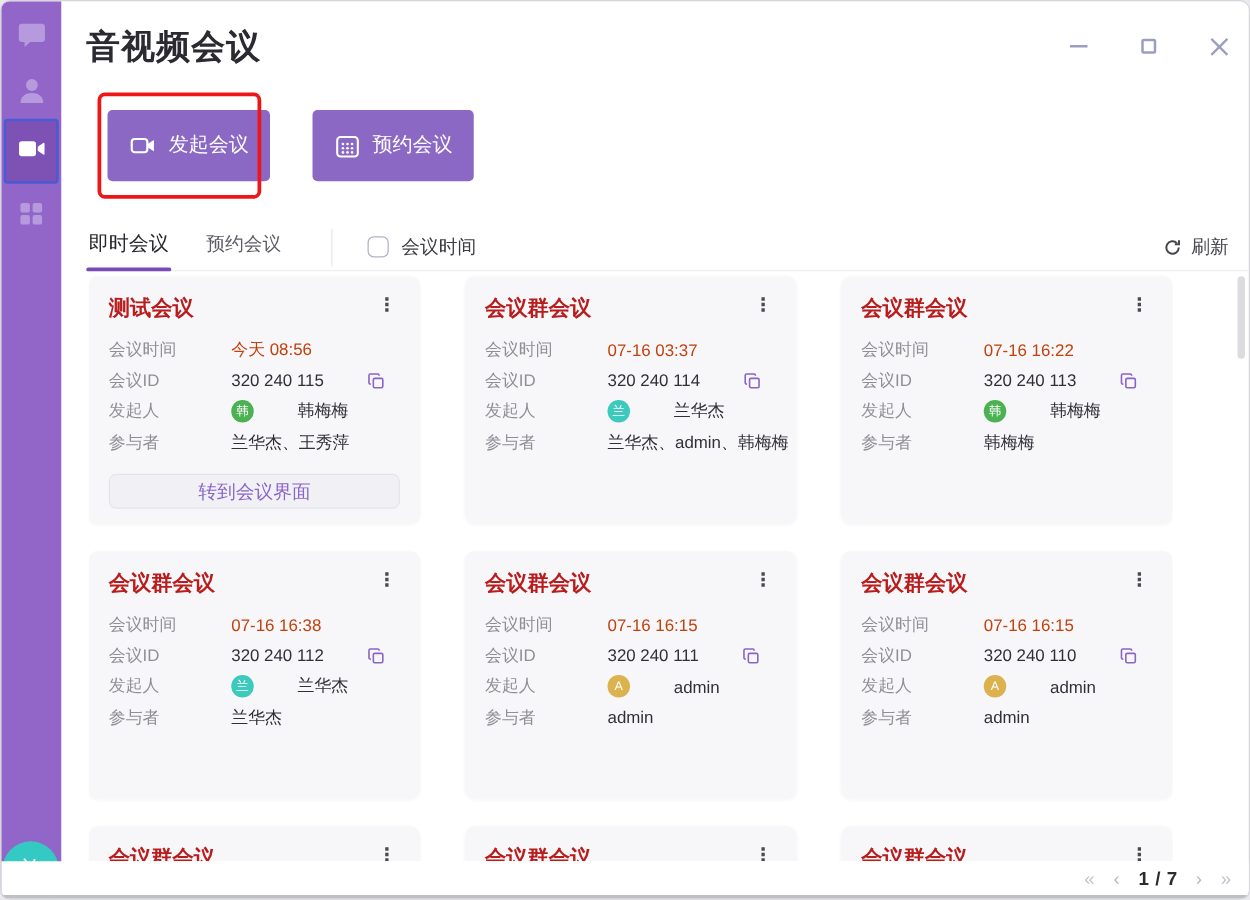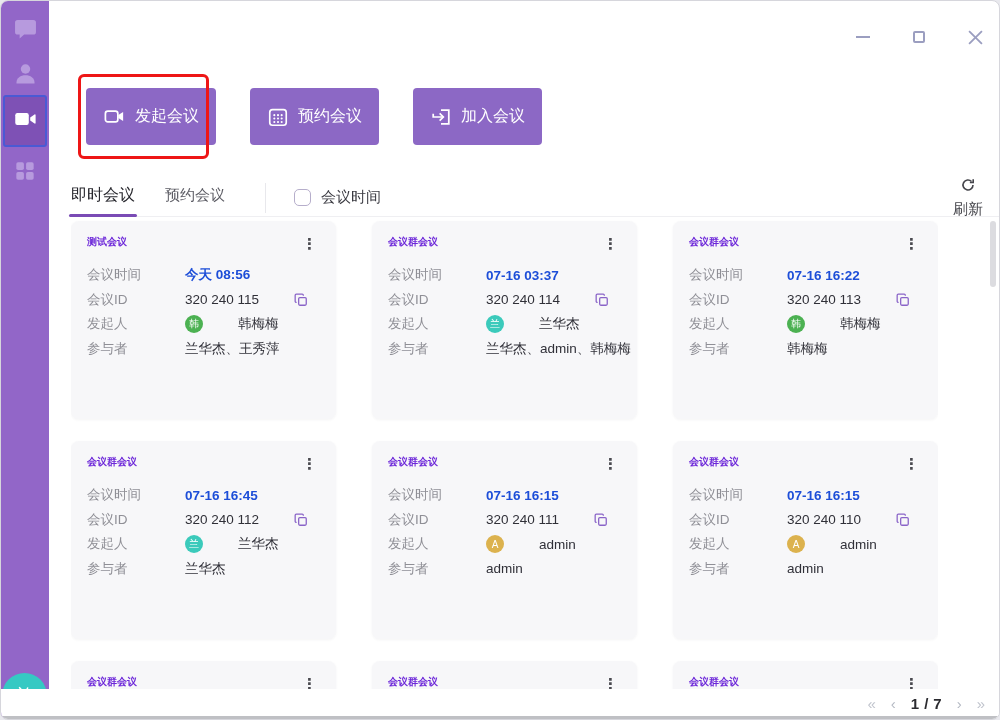--- a/index.html
+++ b/index.html
@@ -28,33 +28,33 @@
   .red-box { position:absolute; left:77px; top:73px; width:131px; height:85px; border:3px solid #ee1616; border-radius:6px; z-index:8; pointer-events:none; }
 
   
   .tabs-row { position:absolute; left:68px; top:178px; right:0; height:38px; display:flex; align-items:center; border-bottom:1px solid #efeff2; }
   .tab { position:relative; font-size:15px; color:#5c5c64; margin-right:26px; cursor:pointer; padding:2px 2px 6px 2px; }
   .tab.active { font-size:16px; font-weight:normal; color:#26262c; }
   .tab.active::after { content:""; position:absolute; left:0; right:0; bottom:-5px; height:3px; background:#7a4bb5; border-radius:2px; }
   .v-divider { width:1px; height:30px; background:#e8e8ec; margin:0 28px 0 12px; }
   .checkbox { width:17px; height:17px; border:1.5px solid #b6aecb; border-radius:5px; background:#fff; margin-right:10px; cursor:pointer; flex-shrink:0; }
   .chk-label { font-size:15px; color:#3b3b42; }
-  .refresh { margin-left:auto; margin-right:16px; display:flex; align-items:center; gap:7px; font-size:15px; color:#46464c; cursor:pointer;flex-direction:column; }
+  .refresh { margin-left:auto; margin-right:16px; display:flex; align-items:center; gap:7px; font-size:15px; color:#46464c; cursor:pointer; }
 
   
   .cards-viewport { position:absolute; left:70px; top:218px; width:867px; height:470px; overflow:hidden; }
   .cards-grid { display:grid; grid-template-columns:repeat(3,265px); grid-auto-rows:198px; column-gap:36px; row-gap:22px; padding-top:2px; }
   .card { background:#f7f7f9; border-radius:8px; padding:14px 16px; position:relative; box-shadow:0 1px 3px rgba(40,40,60,0.05); }
   .card-head { display:flex; align-items:flex-start; justify-content:space-between; margin-bottom:13px; }
-  .card-title { font-size:10px; font-weight:bold; color:#6d28d9; }
+  .card-title { font-size:17px; font-weight:bold; color:#b91c1c; }
   .card-menu { font-size:15px; font-weight:bold; color:#4a4a50; cursor:pointer; padding:0 3px; }
   .crow { display:flex; align-items:center; margin-top:6.5px; height:18px; font-size:13.5px;gap:28px; }
   .clabel { width:70px; flex-shrink:0; color:#8f8f96; }
   .cval { color:#303038; white-space:nowrap; }
-  .cval.strong { font-weight:bold; color:#1d4ed8; }
+  .cval.strong { font-weight:normal; color:#c2410c; }
   .copy-icon { margin-left:7px; cursor:pointer; display:flex; }
   .mini-avatar { width:18px; height:18px; border-radius:50%; background:#9ab; color:#fff; font-size:10px; display:flex; align-items:center; justify-content:center; margin-right:7px; flex-shrink:0; }
   .card-action { position:absolute; left:16px; right:16px; bottom:12px; height:28px; background:#f1f1f5; border:1px solid #e5e4ea; border-radius:6px; color:#8a64c8; font-size:15px; display:flex; align-items:center; justify-content:center; cursor:pointer; }
 
   .scroll-thumb { position:absolute; right:3px; top:220px; width:6px; height:66px; background:#dcdce0; border-radius:3px; z-index:12; }
 
   
   .footer { position:absolute; left:0; top:688px; right:0; height:29px; background:#ffffff; display:flex; align-items:center; justify-content:flex-end; padding-right:14px; gap:15px; z-index:20; }
   .pg-arrow { font-size:15px; color:#c0c4cd; cursor:pointer; }
   .pg-arrow.single { color:#b4b9c3; }
@@ -113,20 +113,21 @@
         <span class="wc-max-box"></span>
       </div>
     <div class="wc">
       <svg width="15" height="15" viewBox="0 0 14 14" stroke="#9b9ec0" stroke-width="1.7">
           <line x1="1" y1="1" x2="13" y2="13"></line>
           <line x1="13" y1="1" x2="1" y2="13"></line>
         </svg>
     </div>
   </div>
 
+  <div class="page-title">音视频会议</div>
 
   <div class="red-box"></div>
   <div class="actions-row">
     <div class="btn-primary">
       <svg width="23" height="23" viewBox="0 0 24 24" fill="none" stroke="#ffffff" stroke-width="1.8">
           <rect x="2.5" y="6.5" width="13" height="11" rx="2.5"></rect>
           <path d="M16 10.5l5-3.2v9.4l-5-3.2v-3z" fill="#ffffff" stroke="none"></path>
         </svg>
       <span>发起会议</span>
     </div>
@@ -140,28 +141,20 @@
             <circle cx="8" cy="13.7" r="1.15"></circle>
             <circle cx="12" cy="13.7" r="1.15"></circle>
             <circle cx="16" cy="13.7" r="1.15"></circle>
             <circle cx="8" cy="17.4" r="1.15"></circle>
             <circle cx="12" cy="17.4" r="1.15"></circle>
             <circle cx="16" cy="17.4" r="1.15"></circle>
           </g>
         </svg>
       <span>预约会议</span>
     </div>
-    <div class="btn-primary">
-      <svg width="22" height="22" viewBox="0 0 24 24" fill="none" stroke="#ffffff" stroke-width="1.9">
-          <path d="M12 4.5h8.5v15H12"></path>
-          <path d="M3.5 8.5v3.5h11"></path>
-          <path d="M10.5 8l4 4-4 4"></path>
-        </svg>
-      <span>加入会议</span>
-    </div>
   </div>
 
   <div class="tabs-row">
     <div class="tab active">即时会议</div>
     <div class="tab">预约会议</div>
     <div class="v-divider"></div>
     <span class="checkbox"></span>
     <span class="chk-label">会议时间</span>
     <div class="refresh">
       <svg width="16" height="16" viewBox="0 0 24 24" fill="none" stroke="#46464c" stroke-width="2.4">
@@ -197,20 +190,21 @@
       <span class="clabel">发起人</span>
       <span class="mini-avatar" style="background: rgb(76, 177, 82);">
               <span>韩</span>
             </span>
       <span class="cval">韩梅梅</span>
     </div>
     <div class="crow">
       <span class="clabel">参与者</span>
       <span class="cval">兰华杰、王秀萍</span>
     </div>
+    <div class="card-action">转到会议界面</div>
   </div>
         <div class="card">
     <div class="card-head">
       <span class="card-title">会议群会议</span>
       <span class="card-menu">⋮</span>
     </div>
     <div class="crow">
       <span class="clabel">会议时间</span>
       <span class="cval strong">07-16 03:37</span>
     </div>
@@ -269,21 +263,21 @@
     </div>
 
   </div>
         <div class="card">
     <div class="card-head">
       <span class="card-title">会议群会议</span>
       <span class="card-menu">⋮</span>
     </div>
     <div class="crow">
       <span class="clabel">会议时间</span>
-      <span class="cval strong">07-16 16:45</span>
+      <span class="cval strong">07-16 16:38</span>
     </div>
     <div class="crow">
       <span class="clabel">会议ID</span>
       <span class="cval">320 240 112</span>
       <span class="copy-icon">
         <svg width="14" height="14" viewBox="0 0 24 24" fill="none" stroke="#8a64c8" stroke-width="2.2">
                 <rect x="8" y="8" width="13" height="13" rx="2"></rect>
                 <path d="M4.5 16H4a2 2 0 0 1-2-2V4a2 2 0 0 1 2-2h10a2 2 0 0 1 2 2v.5"></path>
               </svg>
       </span>

